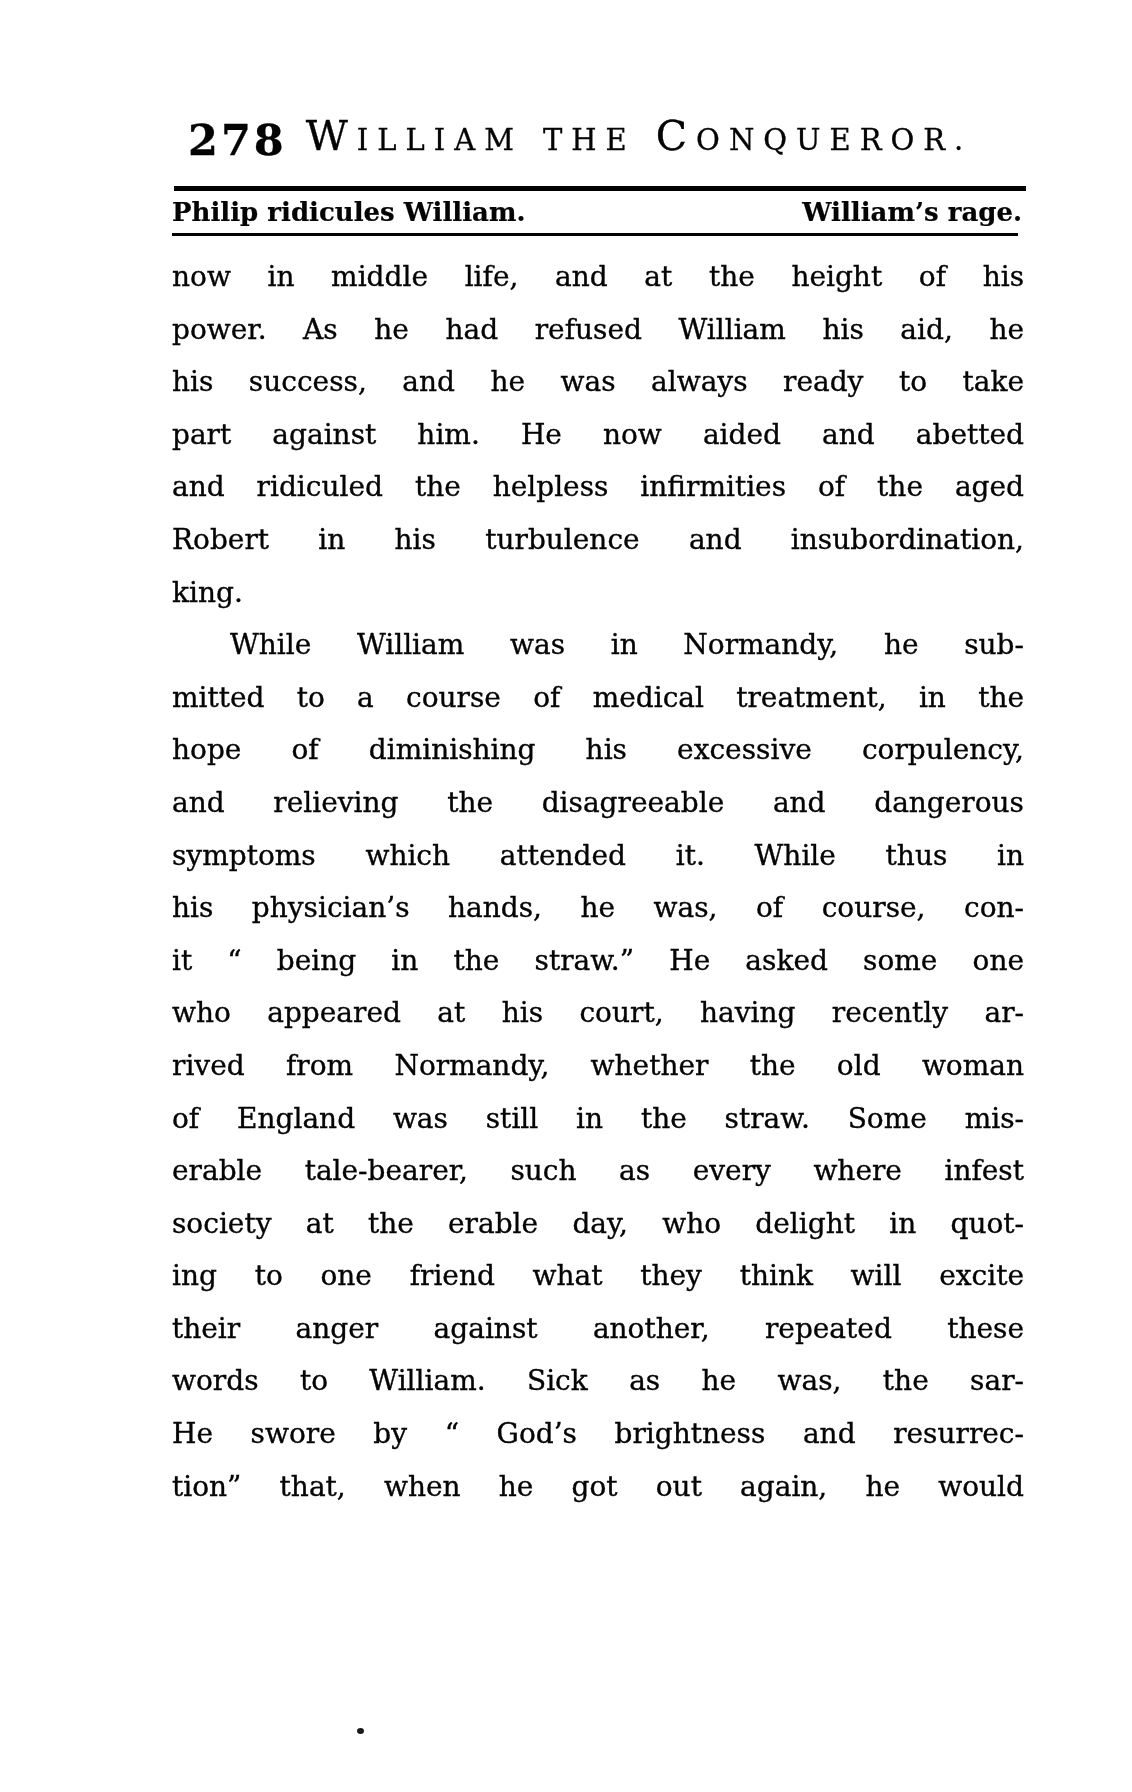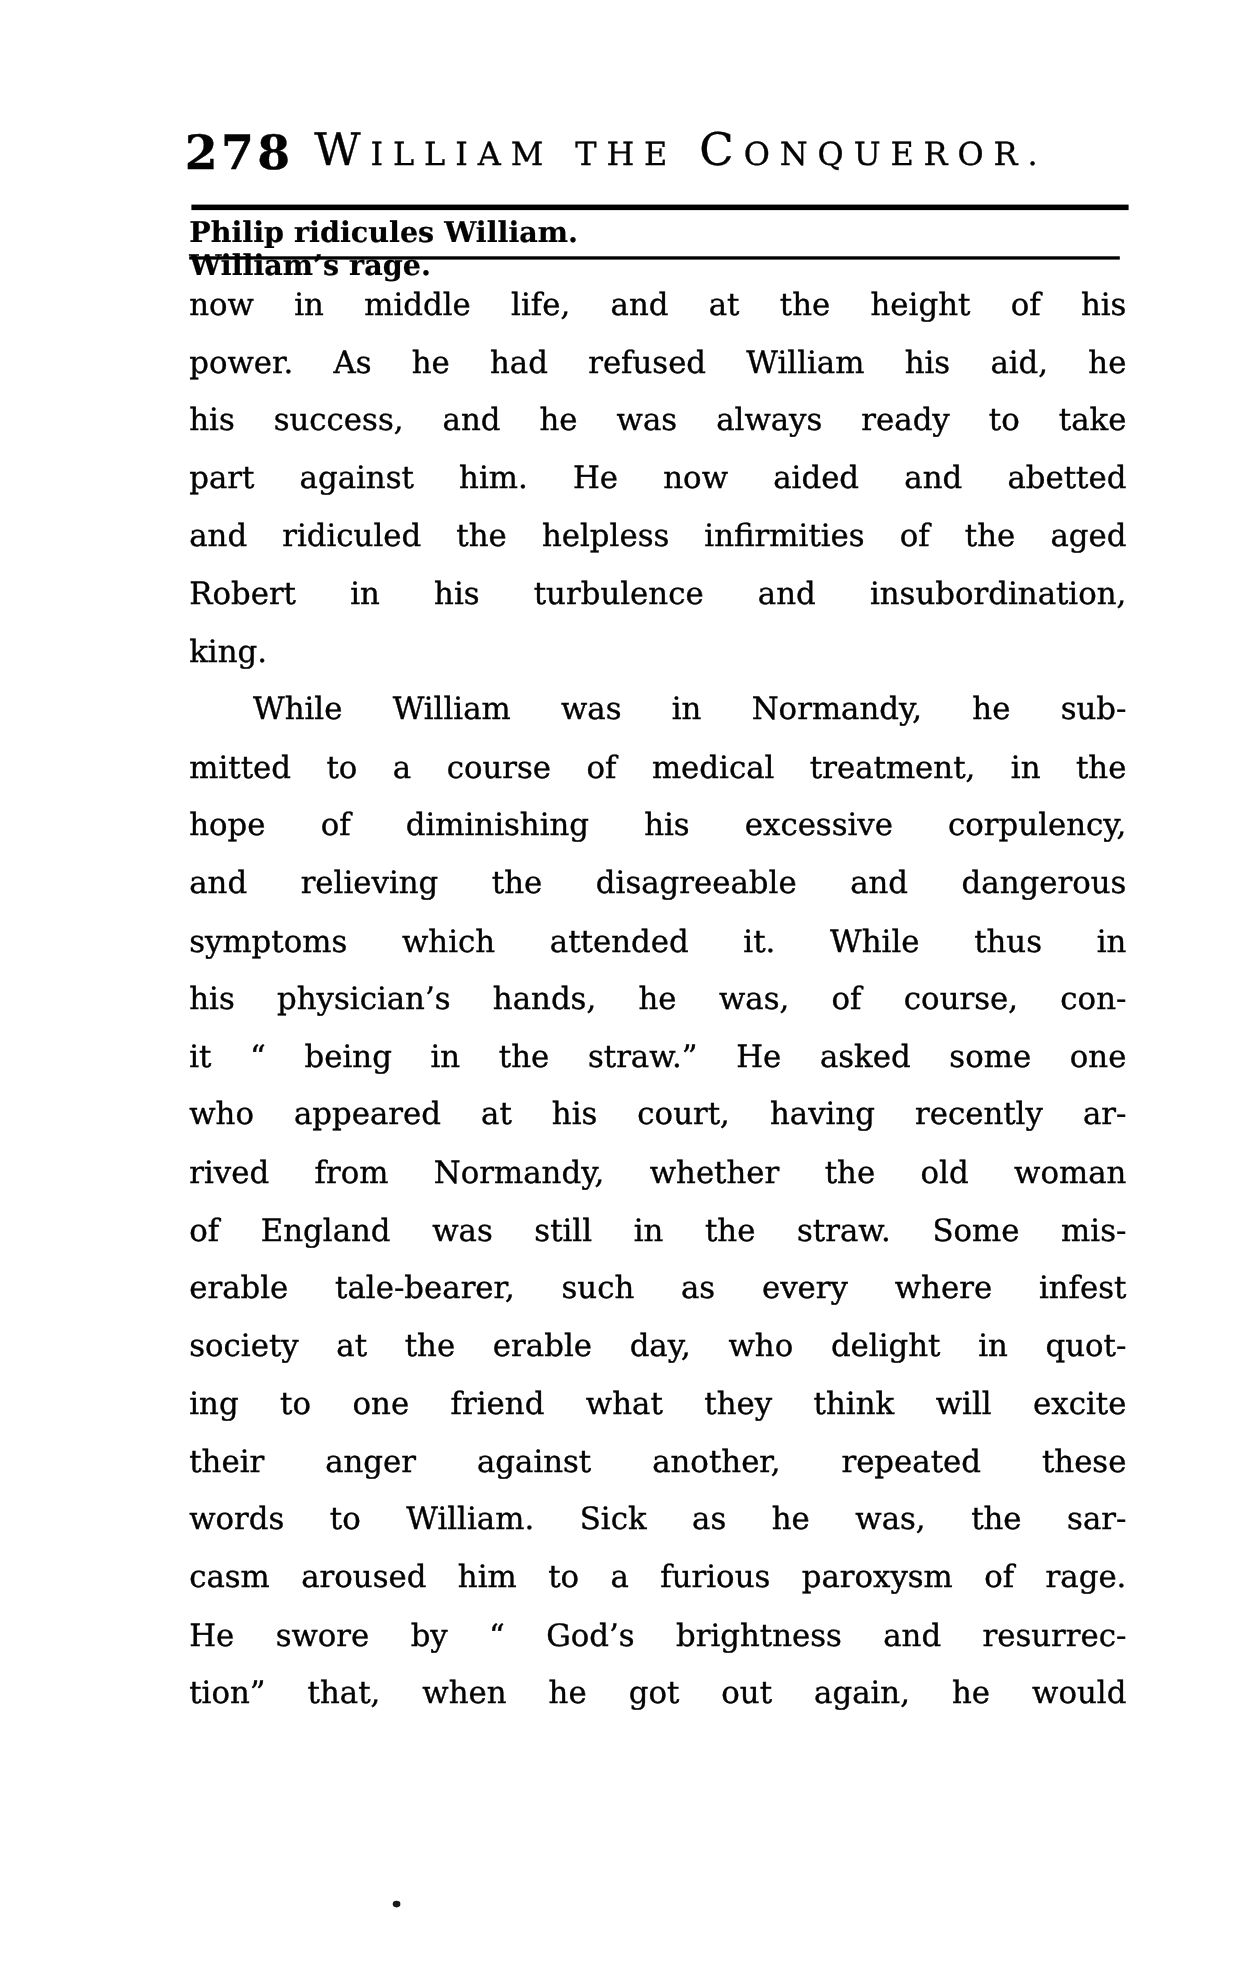--- a/index.html
+++ b/index.html
@@ -16,21 +16,21 @@
     background: #ffffff;
     color: #040404;
     font-family: "DejaVu Serif", serif;
     overflow: hidden;
   }
 
   
   .header-row {
     position: absolute;
     top: 112px;
-    left: 168px;
+    left: 188px;
     width: 852px;
     height: 50px;
     white-space: nowrap;
   }
   .page-number {
     position: absolute;
     left: 0;
     bottom: 0;
     font-size: 43px;
     line-height: 44px;
@@ -71,21 +71,20 @@
   .running-heads {
     position: absolute;
     top: 197px;
     left: 172px;
     width: 850px;
     display: flex;
     justify-content: space-between;
     font-size: 26px;
     line-height: 30px;
     font-weight: bold;
-    flex-direction: column;
     -webkit-text-stroke: 0.2px #000;
   }
 
   
   .body-text {
     position: absolute;
     top: 251px;
     left: 172px;
     width: 852px;
     font-size: 28px;
@@ -150,20 +149,19 @@
       <div class="body-line">his physician’s hands, he was, of course, con-</div>
       <div class="body-line">it “ being in the straw.”  He asked some one</div>
       <div class="body-line">who appeared at his court, having recently ar-</div>
       <div class="body-line">rived from Normandy, whether the old woman</div>
       <div class="body-line">of England was still in the straw.  Some mis-</div>
       <div class="body-line">erable tale-bearer, such as every where infest</div>
       <div class="body-line">society at the erable day, who delight in quot-</div>
       <div class="body-line">ing to one friend what they think will excite</div>
       <div class="body-line">their anger against another, repeated these</div>
       <div class="body-line">words to William.  Sick as he was, the sar-</div>
-      <div class="body-line">casm aroused him to a furious paroxysm of rage.</div>
       <div class="body-line">He swore by “ God’s brightness and resurrec-</div>
       <div class="body-line">tion” that, when he got out again, he would</div>
     </div>
 
   <div class="ink-speck"></div>
 
 </div>
 
 </body></html>

